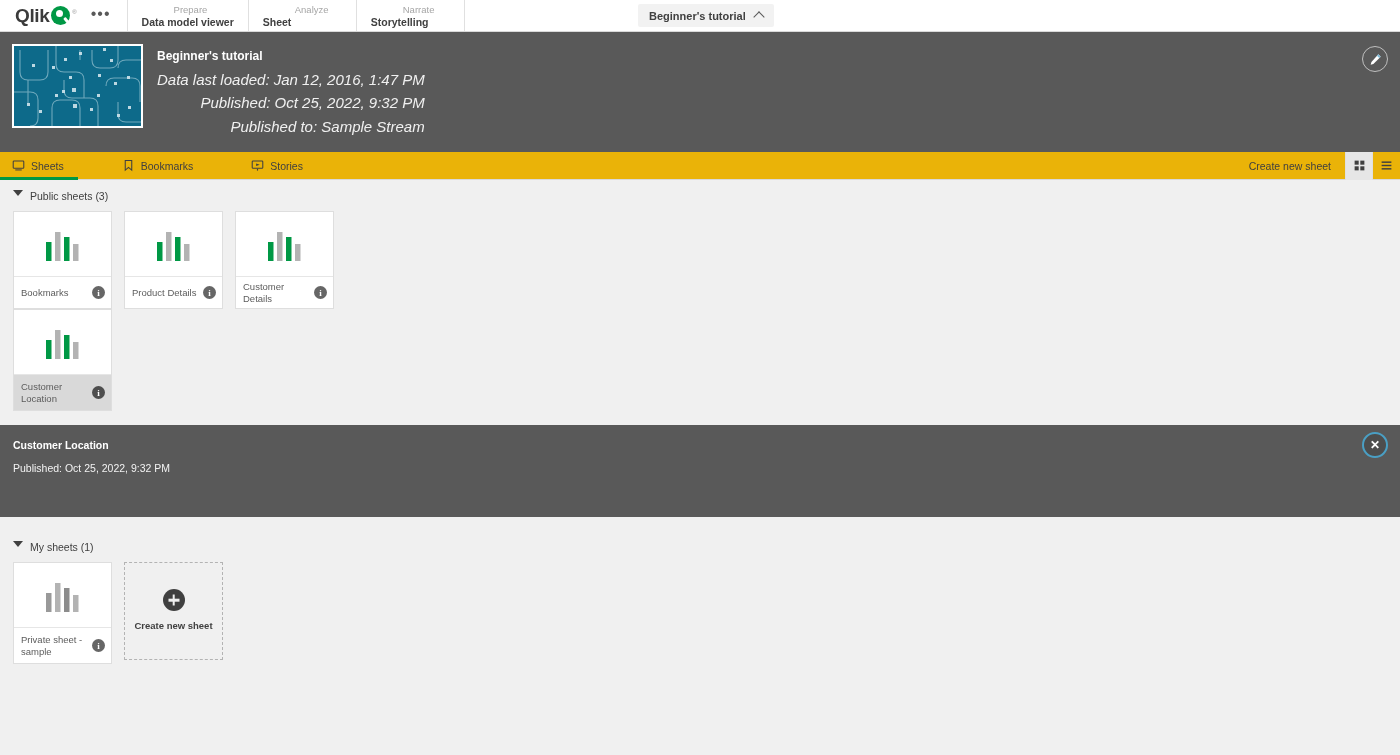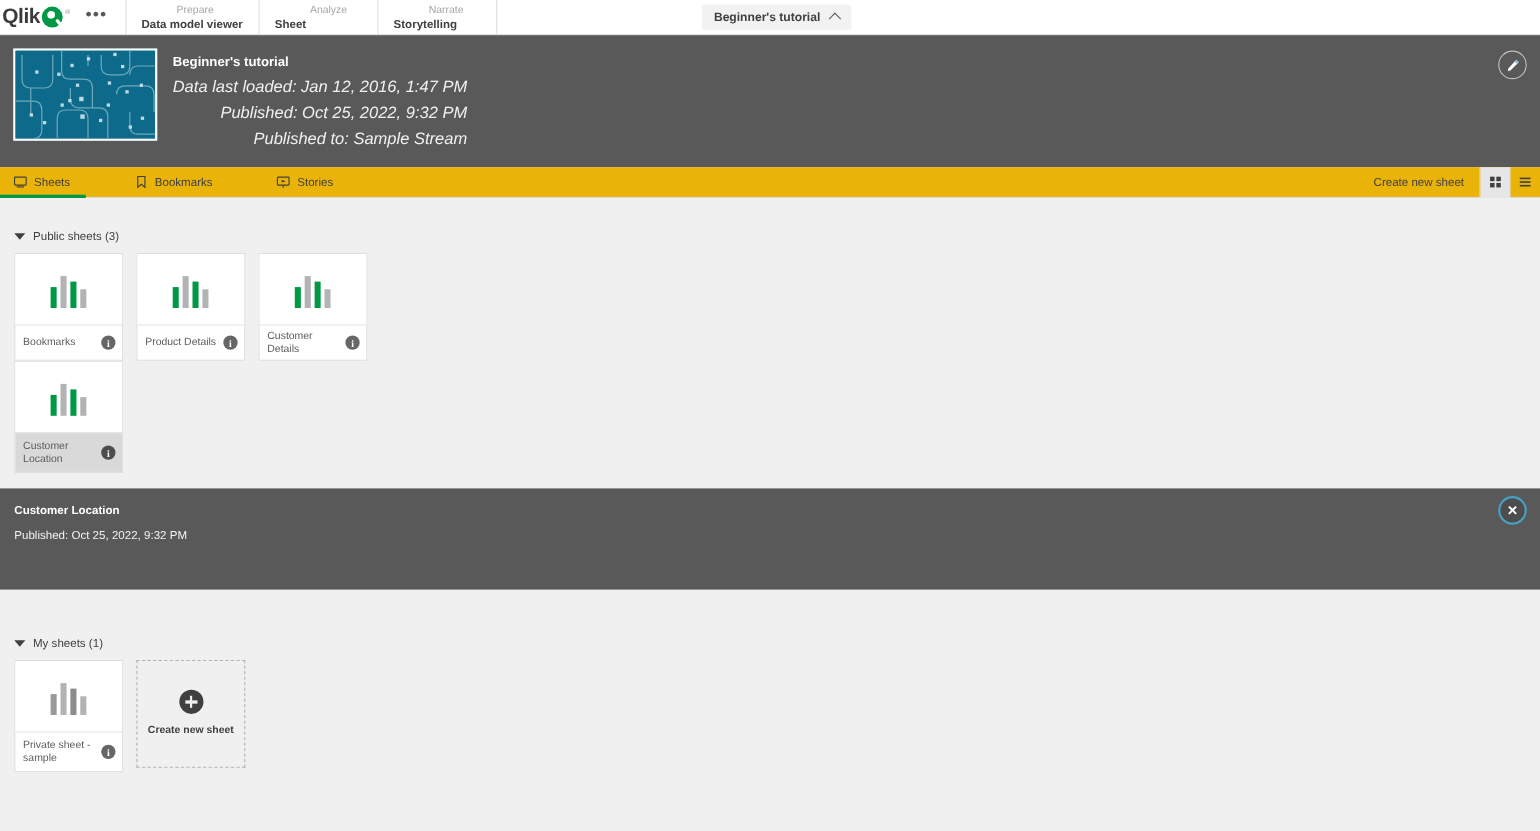--- a/index.html
+++ b/index.html
@@ -19,21 +19,21 @@
     height: 32px;
     background: #ffffff;
     border-bottom: 1px solid #d9d9d9;
     display: flex;
     align-items: stretch;
     position: relative;
   }
   .logo-zone {
     display: flex;
     align-items: center;
-    padding: 0 10px 0 2px;
+    padding: 0 10px 0 15px;
     gap: 8px;
   }
   .logo {
     display: flex;
     align-items: center;
     gap: 2px;
   }
   .logo-text {
     font-size: 19px;
     font-weight: bold;
@@ -231,23 +231,23 @@
     cursor: pointer;
     border-right: 1px solid #e0e0e0;
   }
   .view-btn:last-child { border-right: none; }
   .view-btn.active { background: #e6e6e6; }
 
   
   .content { background: #f0f0f0; }
   .section-head {
     display: flex;
-    align-items: center;
+    align-items: flex-start;
     gap: 7px;
-    padding: 29px 0 9px 13px;
+    padding: 10px 0 9px 13px;
     cursor: pointer;
   }
   .caret-down {
     width: 0; height: 0;
     border-left: 5px solid transparent;
     border-right: 5px solid transparent;
     border-top: 6px solid #404040;
   }
   .section-title {
     font-size: 10.5px;

